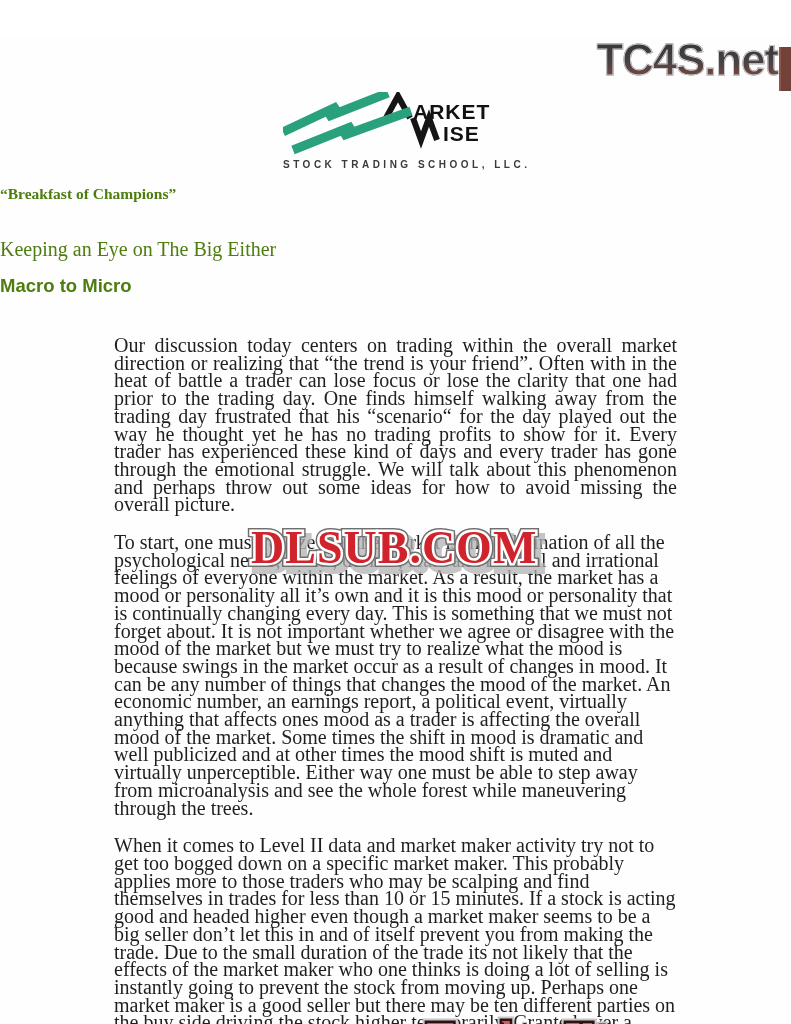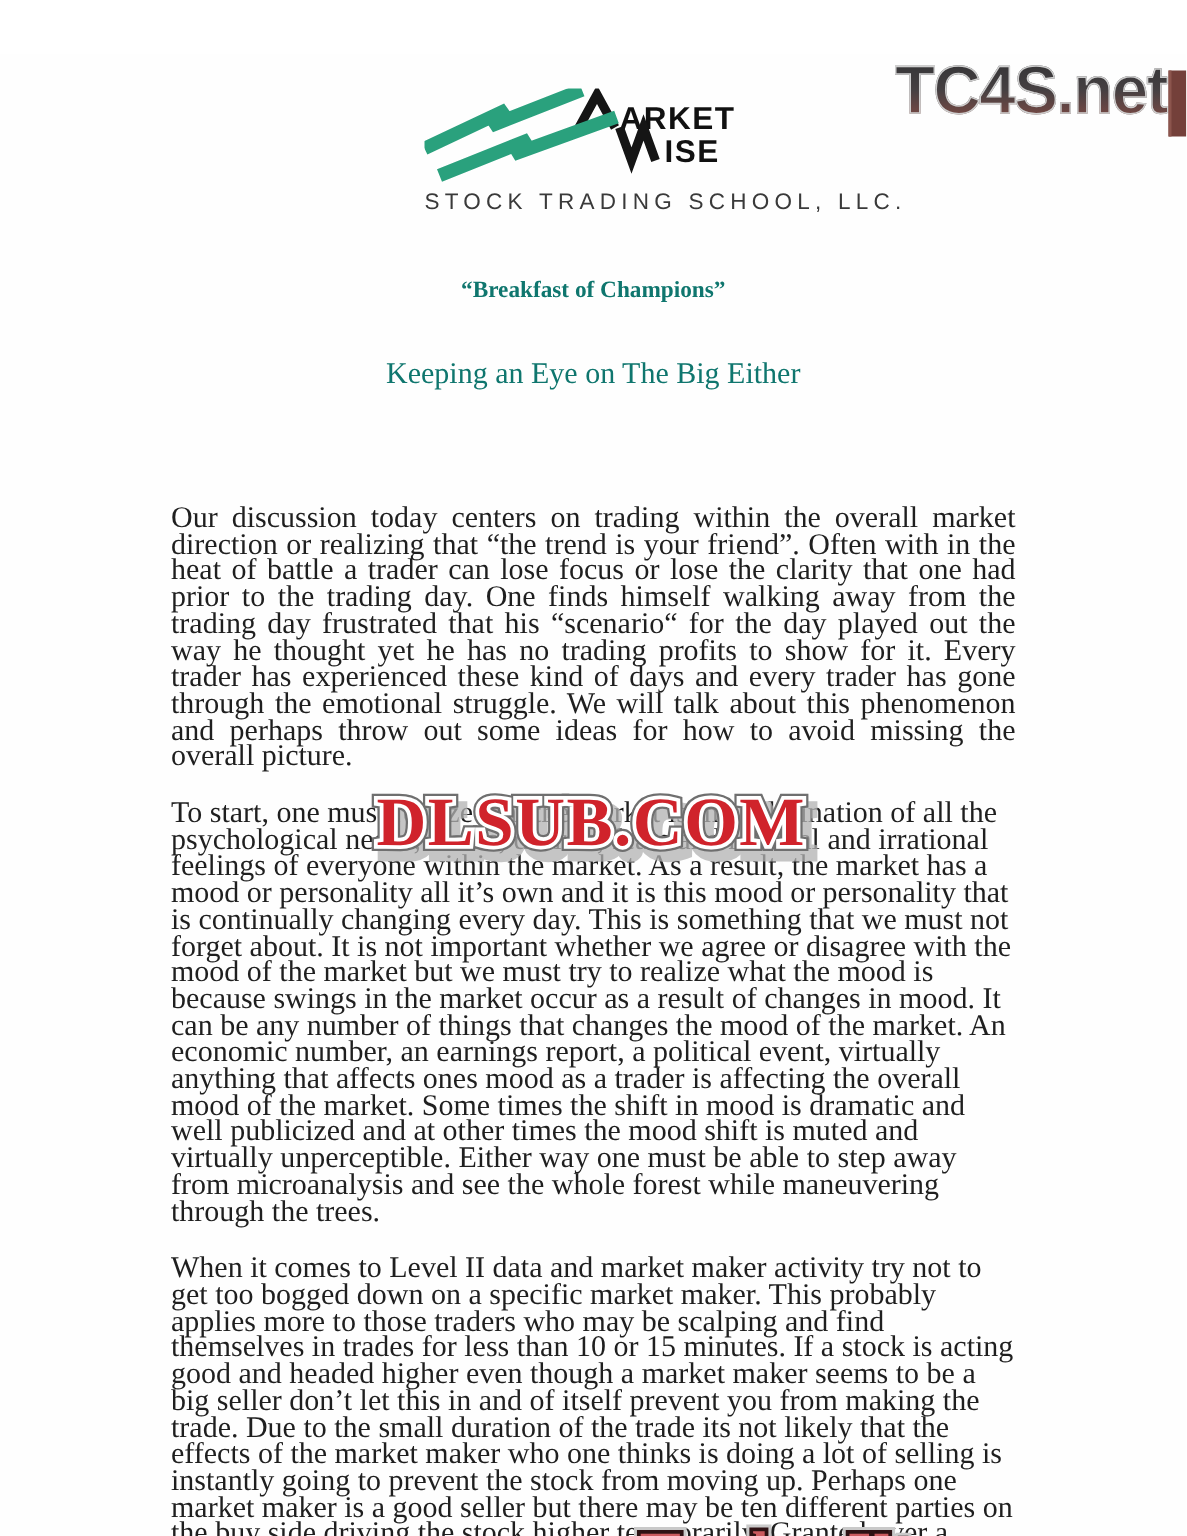--- a/index.html
+++ b/index.html
@@ -17,30 +17,30 @@
     -webkit-background-clip:text;background-clip:text;color:transparent;
     -webkit-text-stroke:1px #cfcfcf;
     transform:scaleX(.97);transform-origin:right top;white-space:nowrap;
   }
   .red-bar{
     position:absolute;top:11px;right:0;width:10px;height:44px;
     background:#74403a;border-left:2px solid #8c554d;
   }
 
   
-  .logo{position:absolute;left:283px;top:23px;width:215px;text-align:center;}
+  .logo{position:absolute;left:283px;top:56px;width:215px;text-align:center;}
   .logo svg{display:block;}
   .logo-tagline{
     margin-top:3px;font-family:"Liberation Sans",sans-serif;
-    font-size:15px;font-weight:normal;letter-spacing:3.5px;color:#3a3a3a;
+    font-size:10px;font-weight:bold;letter-spacing:3.5px;color:#3a3a3a;
     white-space:nowrap;
   }
 
   
-  .center-line{position:absolute;left:0;width:100%;text-align:center;color:#0f766e;}
+  .center-line{position:absolute;left:0;width:100%;text-align:left;color:#4d7c0f;}
   .subtitle{top:149px;font-size:15.5px;font-weight:bold;}
   .doc-title{top:202px;font-size:20px;}
   .doc-subtitle{top:239px;font-family:"Liberation Sans",sans-serif;font-size:18.5px;font-weight:bold;}
 
   
   .bodytext{
     position:absolute;left:114px;top:301px;width:563px;
     font-size:20px;line-height:17.7px;color:#1f1f1f;
   }
   .bodytext p{margin:0 0 20px 0;}
@@ -78,20 +78,21 @@
       <text x="130" y="27" font-family="Liberation Sans, sans-serif" font-size="21" font-weight="bold" letter-spacing="1" fill="#111">ARKET</text>
       <path d="M10,58 L70,34 L59,44 L128,19" fill="none" stroke-width="9" stroke="#2aa17d"></path>
       <path d="M130,26 L138,48 L146,26 L154,48" fill="none" stroke="#151515" stroke-width="6"></path>
       <text x="160" y="49" font-family="Liberation Sans, sans-serif" font-size="21" font-weight="bold" letter-spacing="1" fill="#111">ISE</text>
     </svg>
     <div class="logo-tagline">STOCK TRADING SCHOOL, LLC.</div>
   </div>
 
   <div class="center-line subtitle">“Breakfast of Champions”</div>
   <div class="center-line doc-title">Keeping an Eye on The Big Either</div>
+  <div class="center-line doc-subtitle">Macro to Micro</div>
 
   <div class="bodytext">
     <p class="justified">Our discussion today centers on trading within the overall market direction or realizing that “the trend is your friend”.  Often with in the heat of battle a trader can lose focus or lose the clarity that one had prior to the trading day.  One finds himself walking away from the trading day frustrated that his “scenario“ for the day played out the way he thought yet he has no trading profits to show for it.  Every trader has experienced these kind of days and every trader has gone through the emotional struggle.  We will talk about this phenomenon and perhaps throw out some ideas for how to avoid missing the overall picture.</p>
     <p>To start, one must realize that the market is the culmination of all the psychological needs, wants, desires, fears and rational and irrational feelings of everyone within the market.  As a result, the market has a mood or personality all it’s own and it is this mood or personality that is continually changing every day.  This is something that we must not forget about.  It is not important whether we agree or disagree with the mood of the market but we must try to realize what the mood is because swings in the market occur as a result of changes in mood.  It can be any number of things that changes the mood of the market.  An economic number, an earnings report, a political event, virtually anything that affects ones mood as a trader is affecting the overall mood of the market.  Some times the shift in mood is dramatic and well publicized and at other times the mood shift is muted and virtually unperceptible.  Either way one must be able to step away from microanalysis and see the whole forest while maneuvering through the trees.</p>
     <p>When it comes to Level II data and market maker activity try not to get too bogged down on a specific market maker.  This probably applies more to those traders who may be scalping and find themselves in trades for less than 10 or 15 minutes.  If a stock is acting good and headed higher even though a market maker seems to be a big seller don’t let this in and of itself prevent you from making the trade.  Due to the small duration of the trade its not likely that the effects of the market maker who one thinks is doing a lot of selling is instantly going to prevent the stock from moving up.  Perhaps one market maker is a good seller but there may be ten different parties on the buy side driving the stock higher temporarily.  Granted over a more extended time frame of thirty to ninety minutes the dominant seller may be able to keep a stock depressed or at least confined to a certain level but there will still be those shorter quick price moves, while the seller is taking a pause or letting the stock breath and test different price levels.  Rarely do stock prices move consistently in only one direction.  There are moves and retracements;</p>
   </div>
 
   <div class="stacked dlsub">
     <span class="layer shadow">DLSUB.COM</span>
     <span class="layer outer">DLSUB.COM</span>

